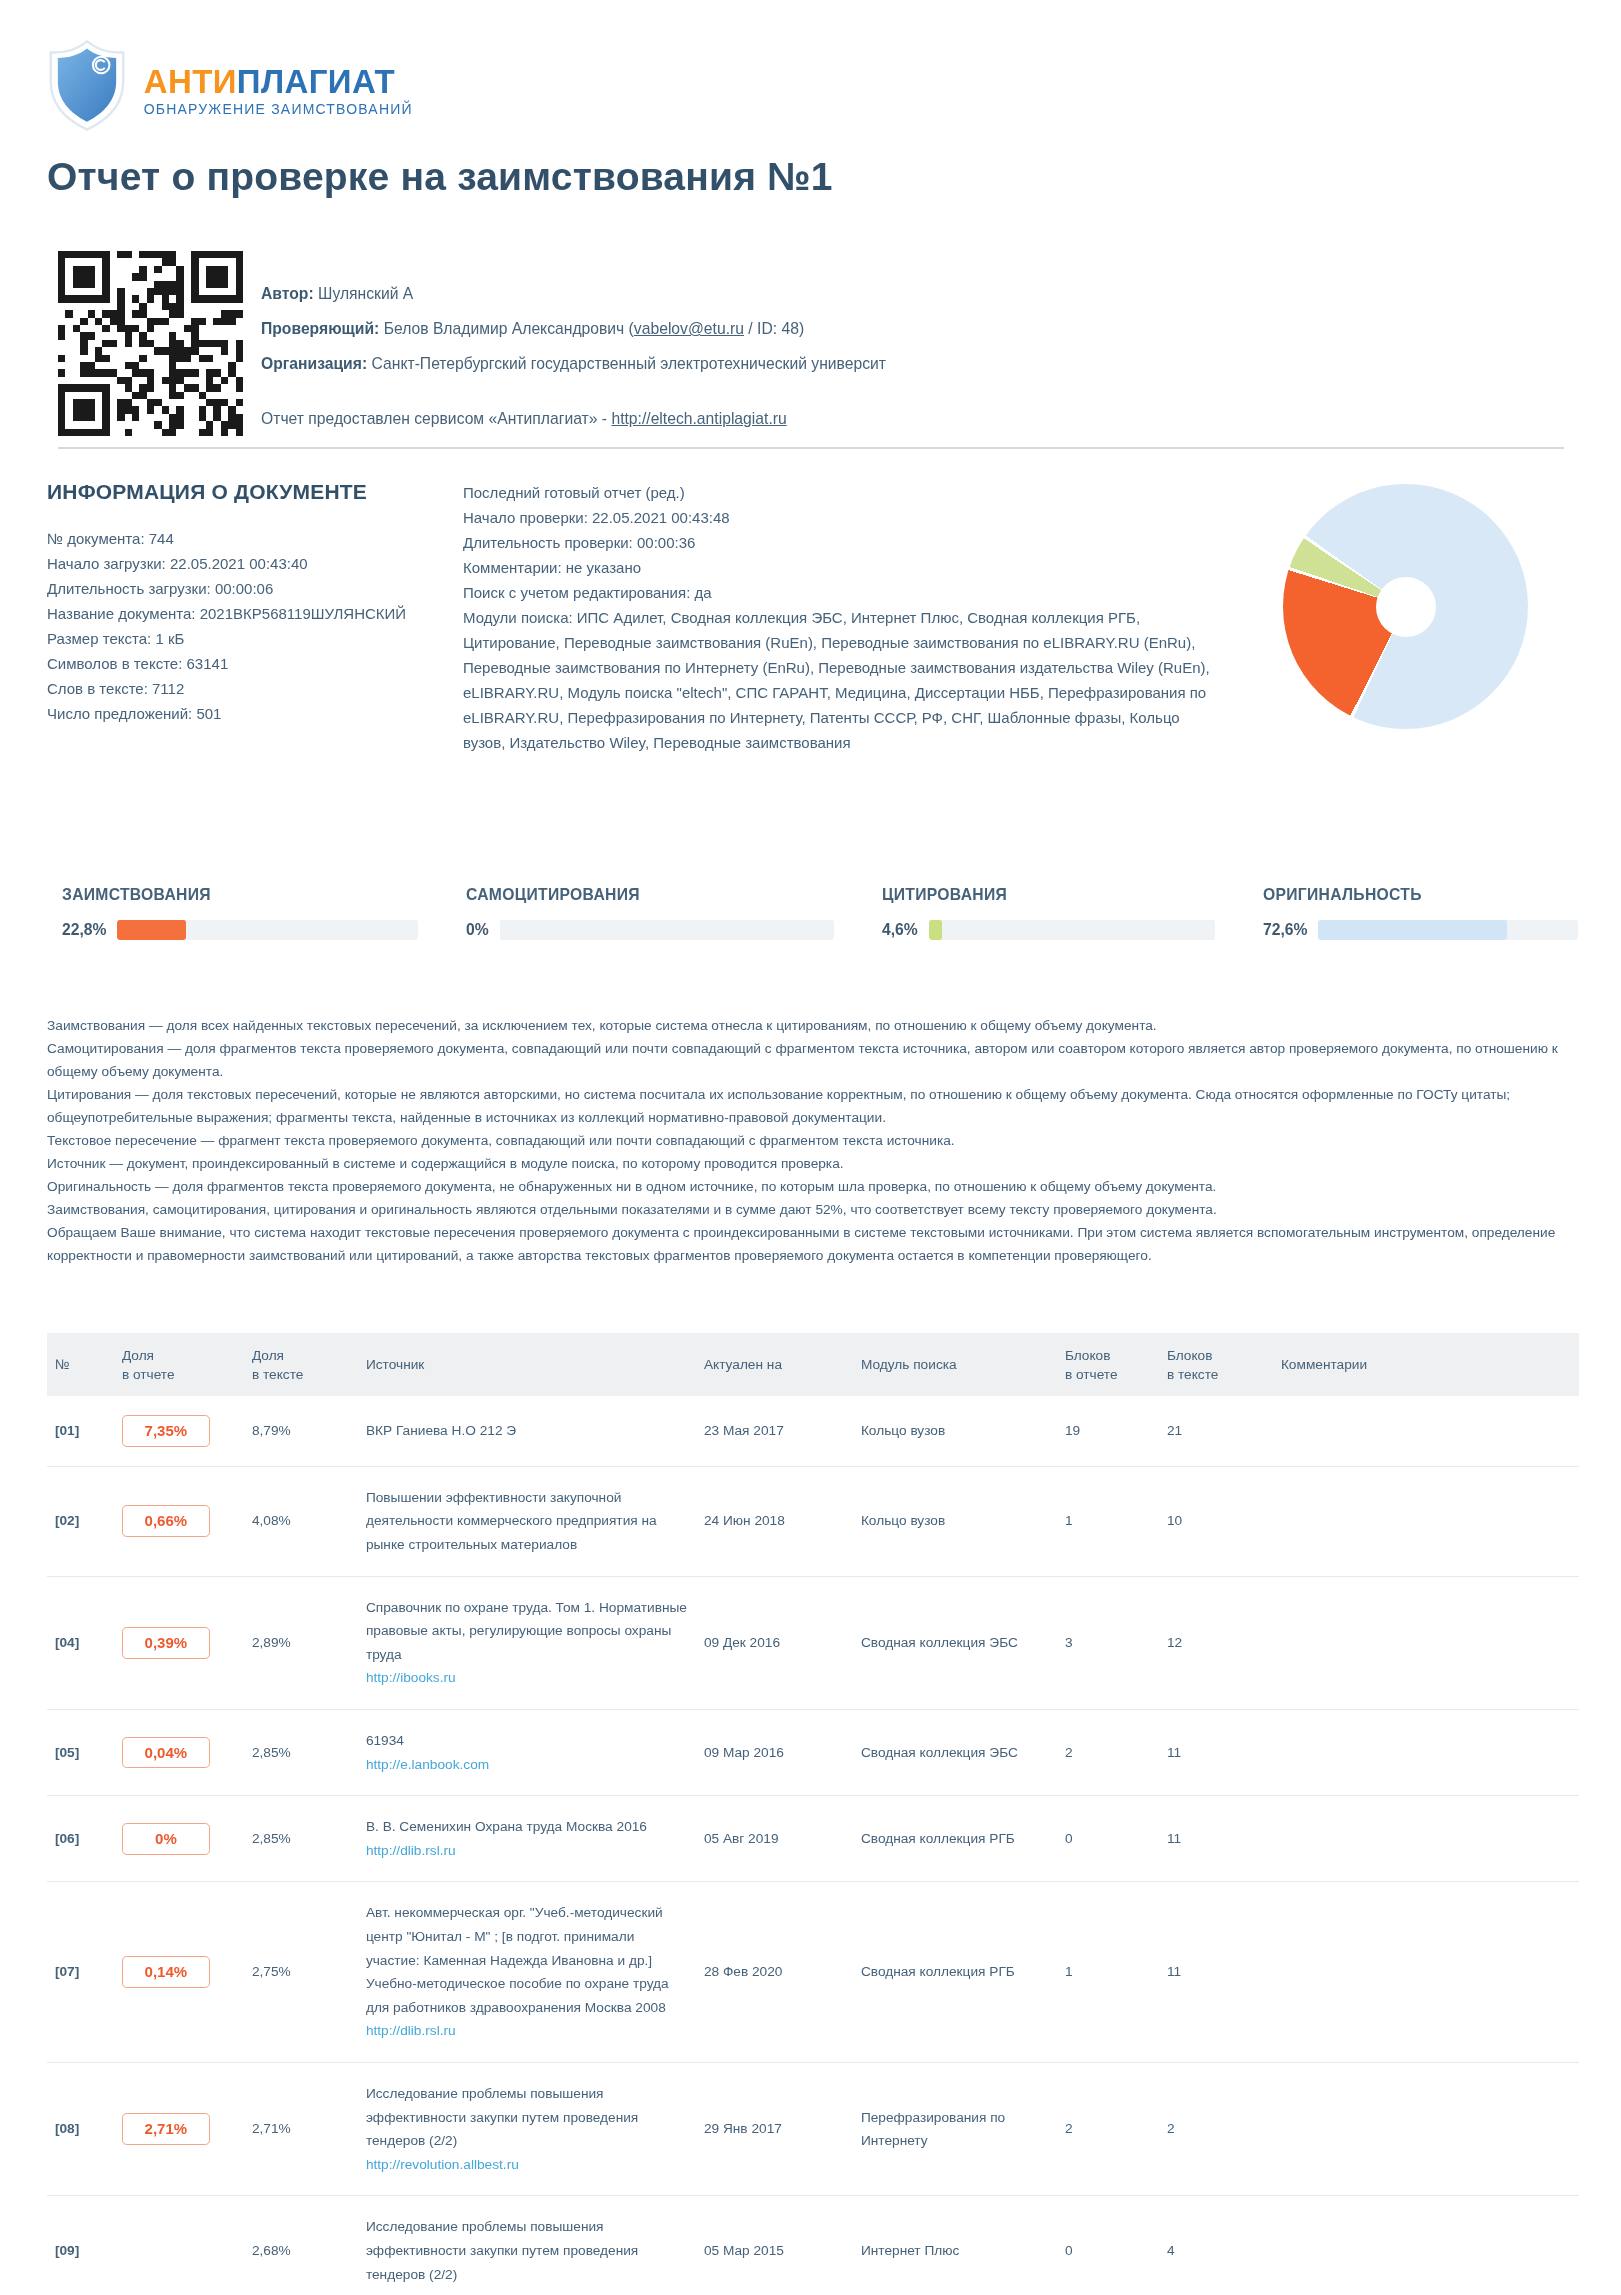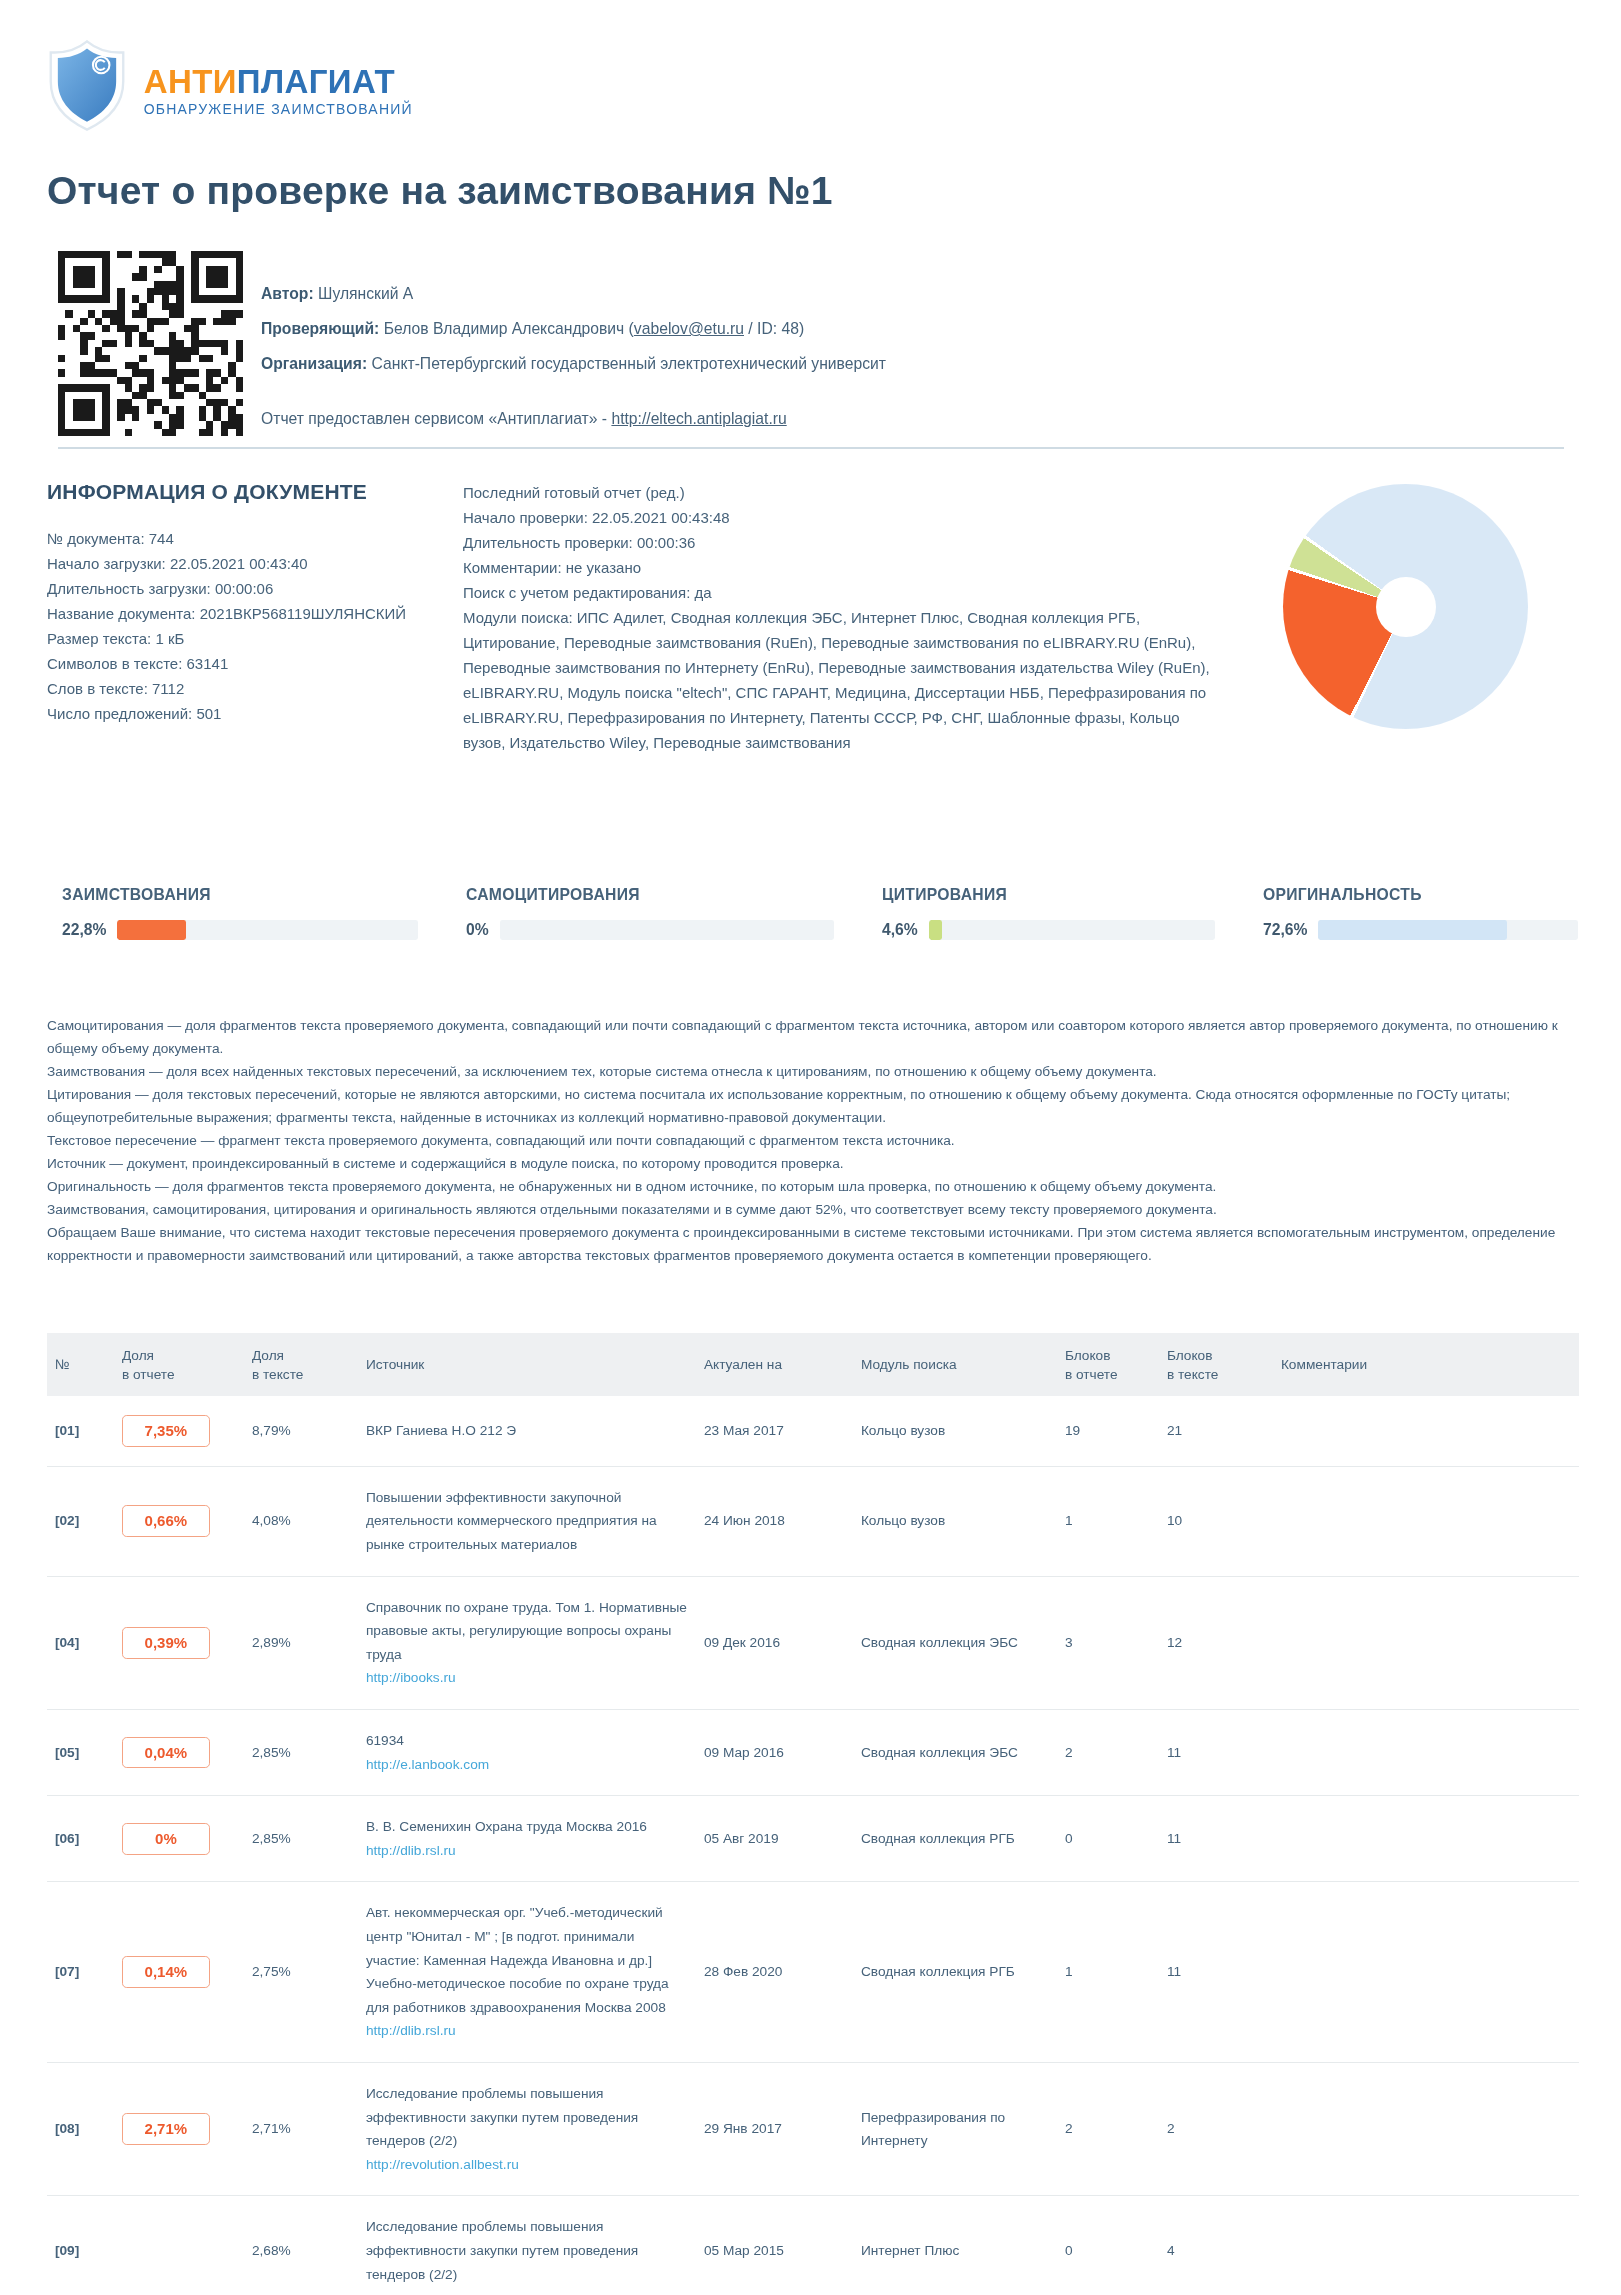--- a/index.html
+++ b/index.html
@@ -10,21 +10,21 @@
     color:#46627a;
   }
   
   .logo { position:absolute; left:46px; top:39px; display:flex; align-items:center; gap:15.7px; }
   .brand-text { display:flex; flex-direction:column; gap:3.1px; padding-top:11px; }
   .brand-name { font-size:33px; font-weight:800; letter-spacing:0.4px; line-height:1; }
   .brand-name .orange { color:#f7941e; }
   .brand-name .blue { color:#2e72b6; }
   .brand-tagline { font-size:14px; font-weight:400; color:#2e72b6; letter-spacing:1.2px; }
   
-  .page-title { position:absolute; left:47px; top:169px; font-size:39px; font-weight:700; color:#33506a; letter-spacing:0.2px; }
+  .page-title { position:absolute; left:47px; top:155px; font-size:39px; font-weight:700; color:#33506a; letter-spacing:0.2px; }
   
   .qr { position:absolute; left:58px; top:251px; width:185px; height:185px; }
   .meta { position:absolute; left:261px; top:276px; width:989px; font-size:15.7px; line-height:35px; color:#46627a; }
   .meta b { color:#3c5a72; }
   .meta a { color:#46627a; text-decoration:underline; }
   .meta .service-line { margin-top:20.4px; }
   .divider { position:absolute; left:58px; top:447px; width:1506px; height:1.6px; background:#cfdbe3; }
   
   .section-h { font-size:21px; font-weight:700; color:#33506a; margin-bottom:22px; letter-spacing:0.2px; }
   .doc-info { position:absolute; left:47px; top:480px; width:389px; }
@@ -365,22 +365,22 @@
         <div class="metric-row">
           <span class="metric-value">72,6%</span>
           <div class="metric-track">
             <div class="metric-fill" style="width: 72.6%; background: rgb(210, 229, 246);"></div>
           </div>
         </div>
       </div>
     </div>
 
   <div class="legend" id="legend">
+      <p>Заимствования — доля всех найденных текстовых пересечений, за исключением тех, которые система отнесла к цитированиям, по отношению к общему объему документа.</p>
       <p>Самоцитирования — доля фрагментов текста проверяемого документа, совпадающий или почти совпадающий с фрагментом текста источника, автором или соавтором которого является автор проверяемого документа, по отношению к общему объему документа.</p>
-      <p>Заимствования — доля всех найденных текстовых пересечений, за исключением тех, которые система отнесла к цитированиям, по отношению к общему объему документа.</p>
       <p>Цитирования — доля текстовых пересечений, которые не являются авторскими, но система посчитала их использование корректным, по отношению к общему объему документа. Сюда относятся оформленные по ГОСТу цитаты; общеупотребительные выражения; фрагменты текста, найденные в источниках из коллекций нормативно-правовой документации.</p>
       <p>Текстовое пересечение — фрагмент текста проверяемого документа, совпадающий или почти совпадающий с фрагментом текста источника.</p>
       <p>Источник — документ, проиндексированный в системе и содержащийся в модуле поиска, по которому проводится проверка.</p>
       <p>Оригинальность — доля фрагментов текста проверяемого документа, не обнаруженных ни в одном источнике, по которым шла проверка, по отношению к общему объему документа.</p>
       <p>Заимствования, самоцитирования, цитирования и оригинальность являются отдельными показателями и в сумме дают 52%, что соответствует всему тексту проверяемого документа.</p>
       <p>Обращаем Ваше внимание, что система находит текстовые пересечения проверяемого документа с проиндексированными в системе текстовыми источниками. При этом система является вспомогательным инструментом, определение корректности и правомерности заимствований или цитирований, а также авторства текстовых фрагментов проверяемого документа остается в компетенции проверяющего.</p>
     </div>
 
   <table class="src-table">
     <colgroup>

